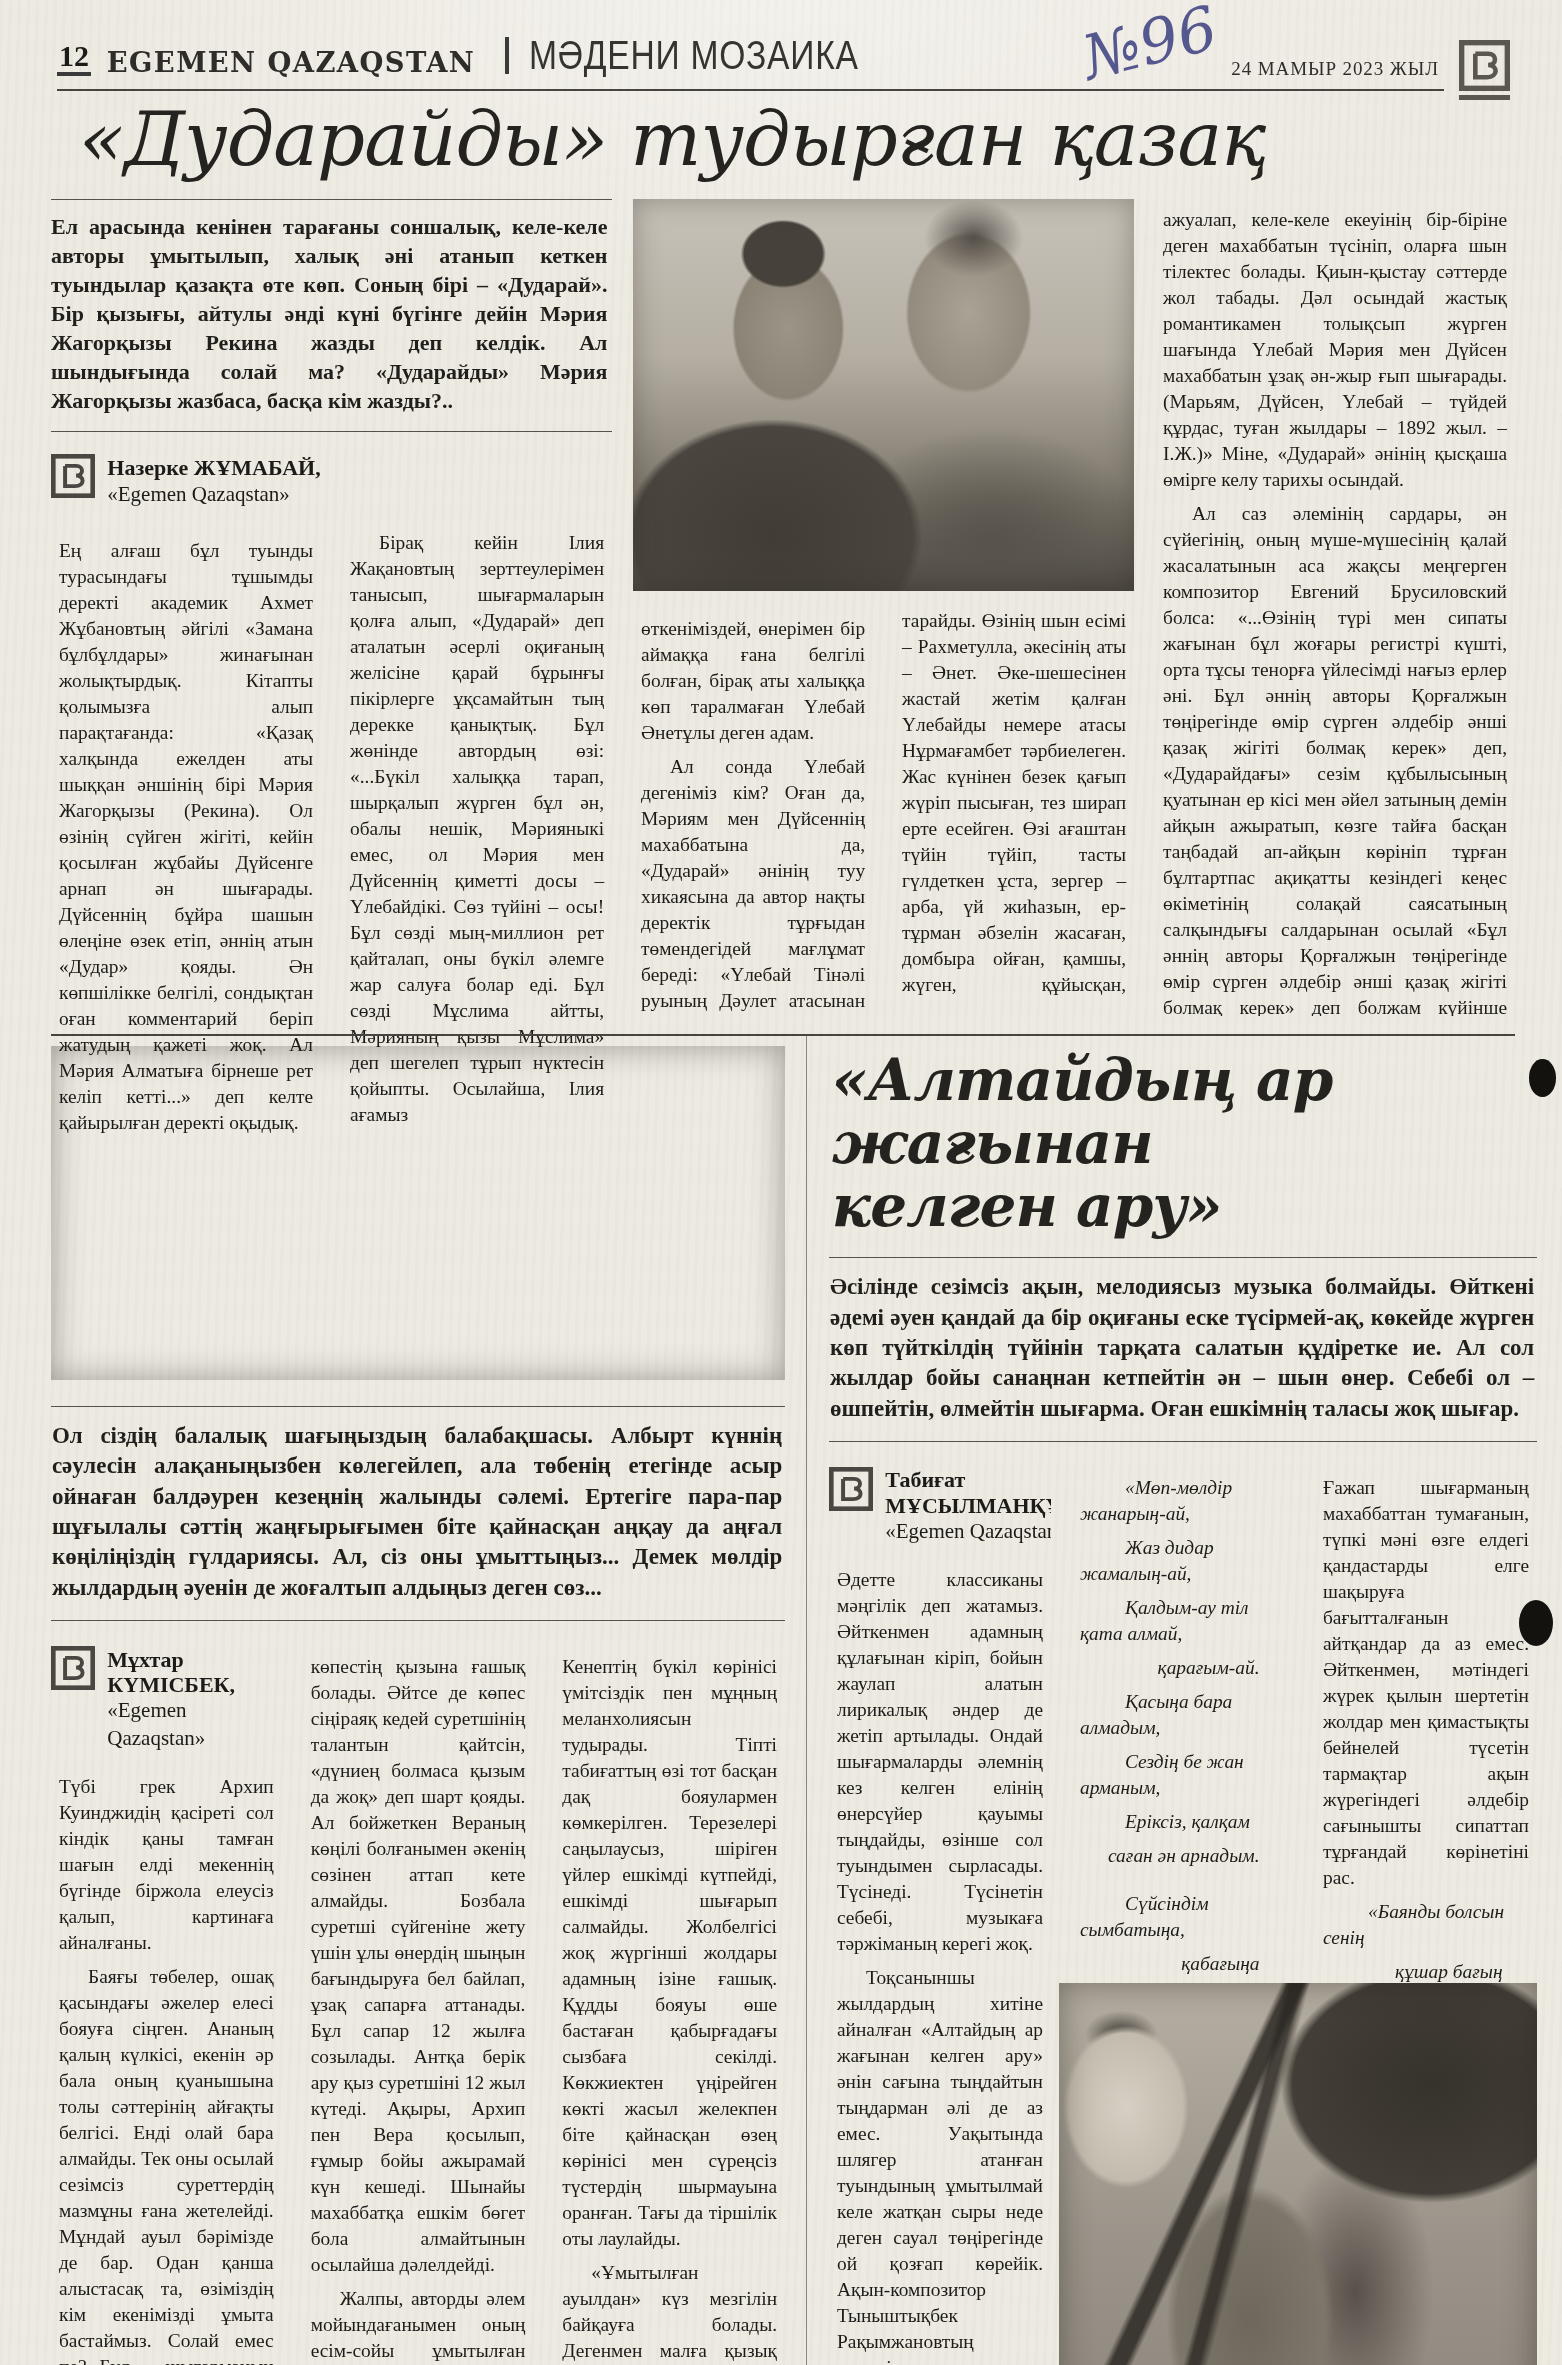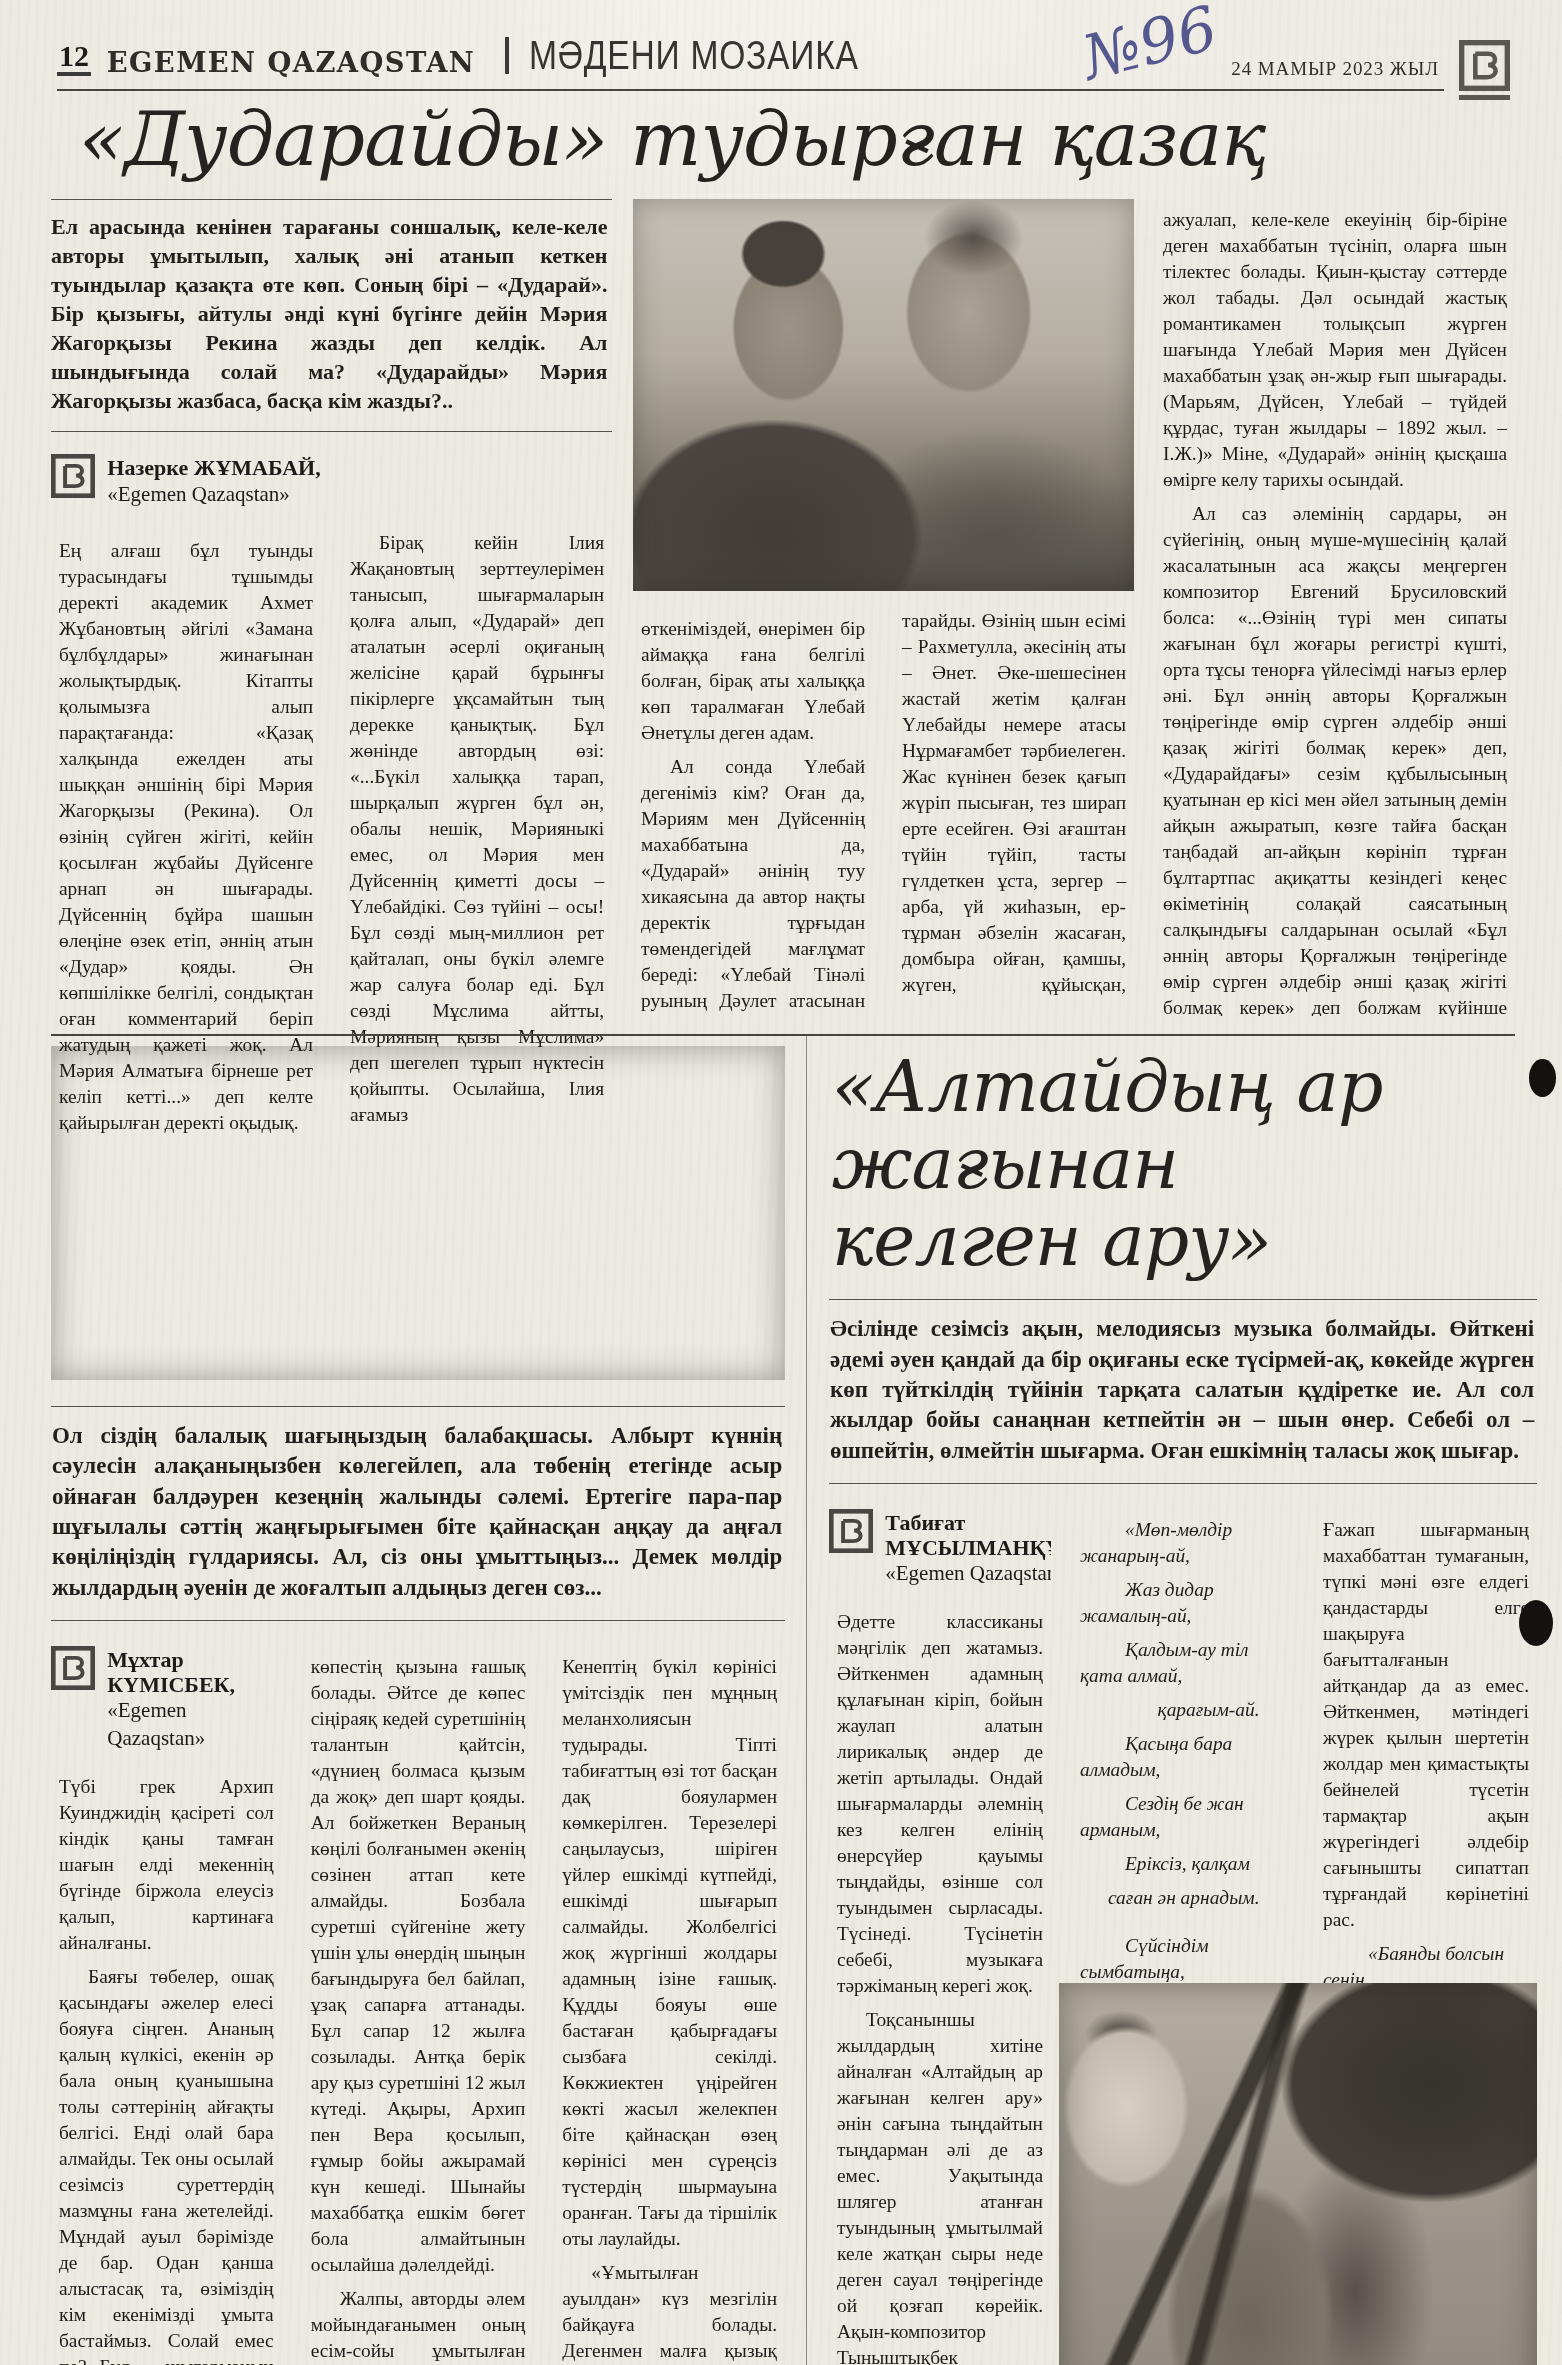--- a/index.html
+++ b/index.html
@@ -76,21 +76,21 @@
       radial-gradient(ellipse 85px 33px at 15% 43%, #3e3a33 0%, transparent 70%),
       radial-gradient(ellipse 142px 52px at 55% 42%, #6e6density 0%, transparent 70%),
       radial-gradient(ellipse 426px 95px at 50% 34%, #a39d91 0%, transparent 80%),
       repeating-linear-gradient(88deg, rgba(30,27,22,.12) 0 4.3px, transparent 4.3px 12.3px),
       linear-gradient(180deg,#cdc8bf 0%,#b2ada2 30%,#8b8679 52%,#767165 75%,#635f54 100%);
     box-shadow:inset 0 0 33px rgba(35,31,25,.4);}
   .a2 .standfirst{margin-top:26.5px;padding:14px 2.8px 17px 0.9px;font-size:23px;}
   .a2-cols{display:flex;gap:21px;margin-top:24.6px;}
   .a2-cols .col{width:231px;height:946px;overflow:hidden;}
   .a3{flex:1;margin-left:21px;padding-left:22px;border-left:1.4px solid #8a857c;padding-top:9.5px;position:relative;}
-  .a3 .headline{font-size:71px;margin:3.8px 0 20px 2.8px;}
+  .a3 .headline{font-size:58px;margin:3.8px 0 20px 2.8px;font-weight:bold;}
   .a3 .standfirst{padding:14px 2.8px 17px 0.9px;font-size:23px;}
   .a3-cols{display:flex;gap:21px;margin-top:24.6px;}
   .a3-cols .col{width:222px;overflow:hidden;}
   .a3-col1{height:1211px;}
   .a3-col2{height:738px;}
   .a3-col3{height:653px;}
   .illo{position:absolute;right:0;bottom:33px;width:478px;height:563px;
     background:
       radial-gradient(ellipse 95px 123px at 14% 22%, #d6cfc3 0%, #c3bbae 60%, transparent 66%),
       radial-gradient(ellipse 52px 33px at 13% 9%, #3b3731 0%, transparent 70%),

